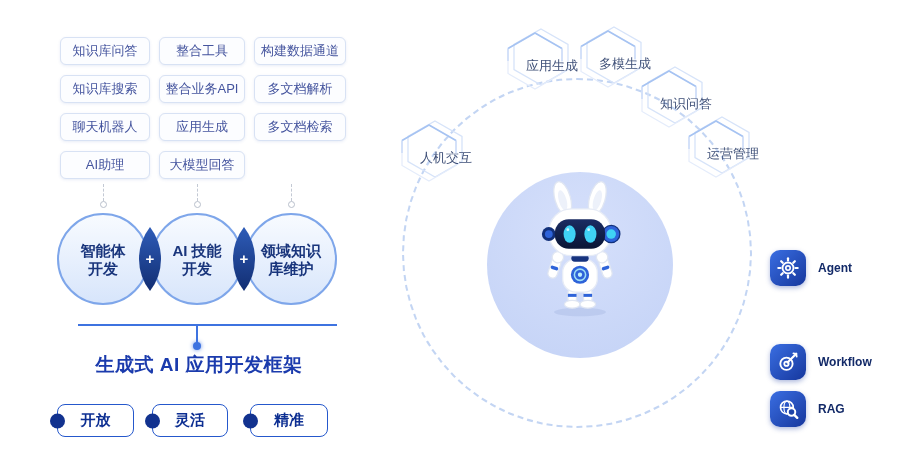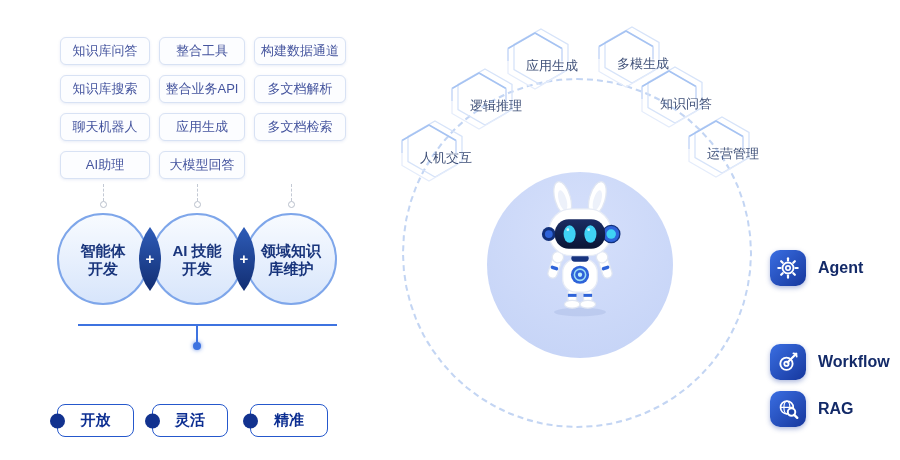--- a/index.html
+++ b/index.html
@@ -48,21 +48,21 @@
   .tag svg { overflow:visible; display:block; }
   .tag .tag-label { position:absolute; left:-8px; right:-8px; top:27px; text-align:right;
           font-size:13px; color:#3f5078; }
 
   
   .menu-item { position:absolute; left:770px; height:36px; display:flex; align-items:center; }
   .menu-icon { width:36px; height:36px; border-radius:10px; flex:0 0 36px;
           background:linear-gradient(135deg,#3a6ee2,#16379d);
           display:flex; align-items:center; justify-content:center;
           box-shadow:0 2px 5px rgba(22,55,157,.35); }
-  .menu-label { margin-left:12px; font-size:16px; font-weight:700; color:#132a68; }
+  .menu-label { margin-left:12px; font-size:12px; font-weight:700; color:#132a68; }
 </style>
 </head>
 <body>
 
 <div class="stage">
 
   <div class="chips">
     <div class="chip">知识库问答</div>
     <div class="chip">整合工具</div>
     <div class="chip">构建数据通道</div>
@@ -105,20 +105,21 @@
     <text x="48" y="64" text-anchor="middle" font-size="15" font-weight="bold" fill="#19357c">开发</text>
     <text x="142" y="46" text-anchor="middle" font-size="15" font-weight="bold" fill="#19357c">AI 技能</text>
     <text x="142" y="64" text-anchor="middle" font-size="15" font-weight="bold" fill="#19357c">开发</text>
     <text x="236" y="46" text-anchor="middle" font-size="15" font-weight="bold" fill="#19357c">领域知识</text>
     <text x="236" y="64" text-anchor="middle" font-size="15" font-weight="bold" fill="#19357c">库维护</text>
   </svg>
 
   <div class="hline"></div>
   <div class="vline"></div>
   <div class="vdot"></div>
+  <div class="framework-title">生成式 AI 应用开发框架</div>
 
   <div class="feat" style="left:57px;width:77px">
     <span class="halfdot"></span>
     <span class="lbl">开放</span>
   </div>
   <div class="feat" style="left:152px;width:76px">
     <span class="halfdot"></span>
     <span class="lbl">灵活</span>
   </div>
   <div class="feat" style="left:250px;width:78px">
@@ -195,43 +196,32 @@
     <svg width="70" height="62" viewBox="0 0 70 62">
       <g transform="translate(6,-4)">
           <polygon points="35,3 62,18.5 62,43.5 35,59 8,43.5 8,18.5" fill="none" stroke="#d6e3f9" stroke-width="1.3"></polygon>
         </g>
       <polygon points="35,3 62,18.5 62,43.5 35,59 8,43.5 8,18.5" fill="none" stroke="#e4ecfb" stroke-width="1.2"></polygon>
       <polyline points="8,18.5 35,3 62,18.5" fill="none" stroke="#a6c3f2" stroke-width="1.6"></polyline>
       <path d="M8,18.5 V31 M62,18.5 V31" fill="none" stroke="#c5d7f7" stroke-width="1.3"></path>
     </svg>
     <span class="tag-label">人机交互</span>
   </div>
-  <div class="tag" style="left:444px;top:70px">
-    <svg width="70" height="62" viewBox="0 0 70 62">
-      <g transform="translate(6,-4)">
-          <polygon points="35,3 62,18.5 62,43.5 35,59 8,43.5 8,18.5" fill="none" stroke="#d6e3f9" stroke-width="1.3"></polygon>
-        </g>
-      <polygon points="35,3 62,18.5 62,43.5 35,59 8,43.5 8,18.5" fill="none" stroke="#e4ecfb" stroke-width="1.2"></polygon>
-      <polyline points="8,18.5 35,3 62,18.5" fill="none" stroke="#a6c3f2" stroke-width="1.6"></polyline>
-      <path d="M8,18.5 V31 M62,18.5 V31" fill="none" stroke="#c5d7f7" stroke-width="1.3"></path>
-    </svg>
-    <span class="tag-label">逻辑推理</span>
-  </div>
   <div class="tag" style="left:500px;top:30px">
     <svg width="70" height="62" viewBox="0 0 70 62">
       <g transform="translate(6,-4)">
           <polygon points="35,3 62,18.5 62,43.5 35,59 8,43.5 8,18.5" fill="none" stroke="#d6e3f9" stroke-width="1.3"></polygon>
         </g>
       <polygon points="35,3 62,18.5 62,43.5 35,59 8,43.5 8,18.5" fill="none" stroke="#e4ecfb" stroke-width="1.2"></polygon>
       <polyline points="8,18.5 35,3 62,18.5" fill="none" stroke="#a6c3f2" stroke-width="1.6"></polyline>
       <path d="M8,18.5 V31 M62,18.5 V31" fill="none" stroke="#c5d7f7" stroke-width="1.3"></path>
     </svg>
     <span class="tag-label">应用生成</span>
   </div>
-  <div class="tag" style="left:591px;top:28px">
+  <div class="tag" style="left:573px;top:28px">
     <svg width="70" height="62" viewBox="0 0 70 62">
       <g transform="translate(6,-4)">
           <polygon points="35,3 62,18.5 62,43.5 35,59 8,43.5 8,18.5" fill="none" stroke="#d6e3f9" stroke-width="1.3"></polygon>
         </g>
       <polygon points="35,3 62,18.5 62,43.5 35,59 8,43.5 8,18.5" fill="none" stroke="#e4ecfb" stroke-width="1.2"></polygon>
       <polyline points="8,18.5 35,3 62,18.5" fill="none" stroke="#a6c3f2" stroke-width="1.6"></polyline>
       <path d="M8,18.5 V31 M62,18.5 V31" fill="none" stroke="#c5d7f7" stroke-width="1.3"></path>
     </svg>
     <span class="tag-label">多模生成</span>
   </div>

